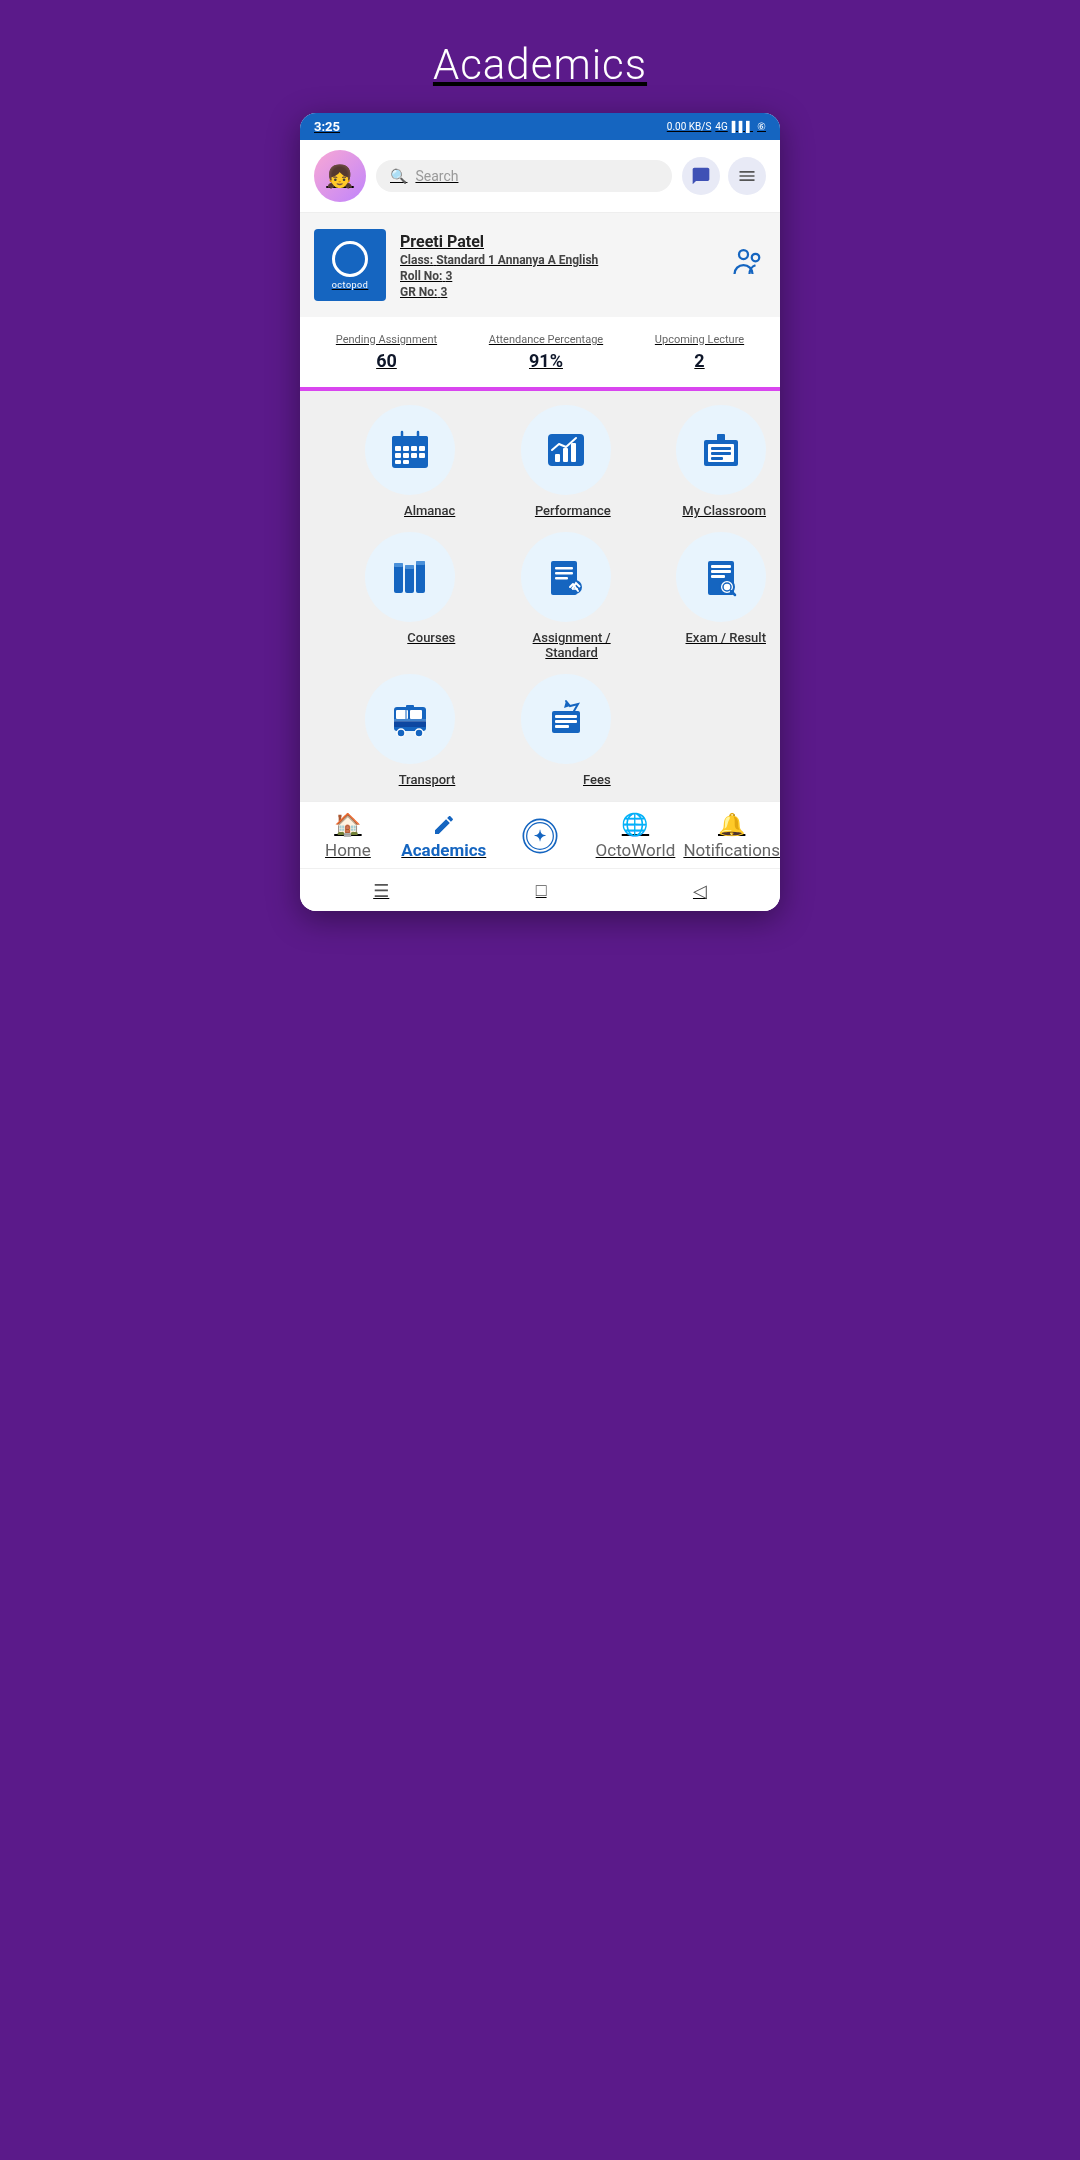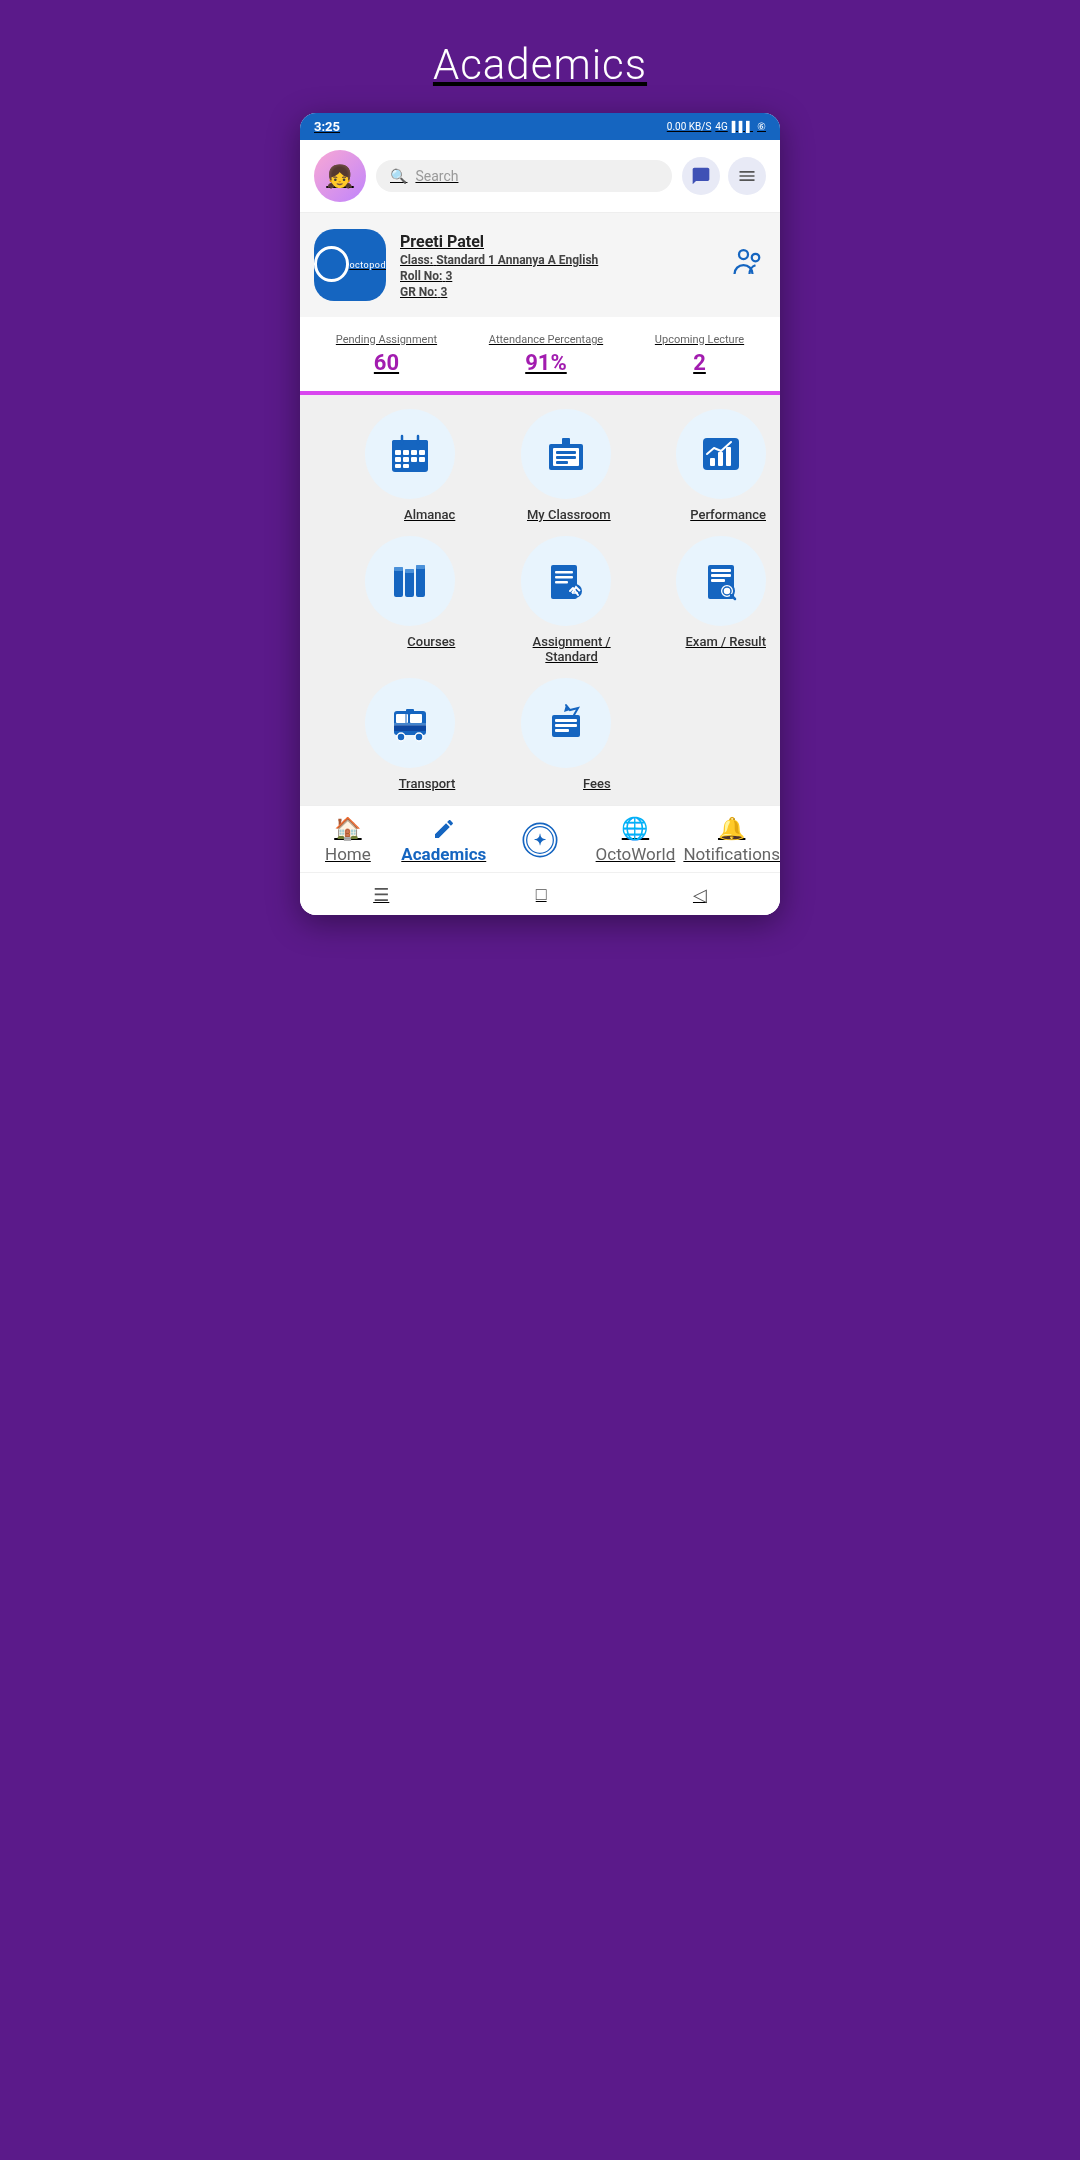--- a/index.html
+++ b/index.html
@@ -104,23 +104,23 @@
       background: #f5f5f5;
       padding: 16px 14px;
       display: flex;
       align-items: center;
       gap: 14px;
     }
     .octopod-logo {
       width: 72px;
       height: 72px;
       background: #1565c0;
-      border-radius: 20px;
-      display: flex;
-      flex-direction: row;
+      border-radius: 4px;
+      display: flex;
+      flex-direction: column;
       align-items: center;
       justify-content: center;
       color: white;
       flex-shrink: 0;
     }
     .octopod-circle {
       width: 36px;
       height: 36px;
       border-radius: 50%;
       border: 3px solid white;
@@ -136,21 +136,21 @@
     
     .stats-row {
       background: white;
       display: flex;
       justify-content: space-around;
       padding: 16px 10px;
       border-bottom: 4px solid #d946ef;
     }
     .stat-item { text-align: center; }
     .stat-label { font-size: 11px; color: #666; margin-bottom: 4px; }
-    .stat-value { font-size: 22px; font-weight: bold; color: #a21caf; }
+    .stat-value { font-size: 18px; font-weight: bold; color: #0f172a; }
 
     
     .grid-section {
       background: #f0f0f0;
       padding: 14px;
     }
     .icon-grid {
       display: grid;
       grid-template-columns: repeat(3, 1fr);
       gap: 14px;
@@ -320,42 +320,42 @@
               <line x1="16" y1="6" x2="16" y2="14" stroke="#1565c0" stroke-width="2.5" stroke-linecap="round"></line>
               <line x1="32" y1="6" x2="32" y2="14" stroke="#1565c0" stroke-width="2.5" stroke-linecap="round"></line>
             </svg>
           </div>
           <span class="icon-label">Almanac</span>
         </div>
 
         <div class="icon-item">
           <div class="icon-circle">
             <svg viewBox="0 0 48 48" fill="none" xmlns="http://www.w3.org/2000/svg">
+              <rect x="6" y="8" width="36" height="32" rx="4" fill="#1565c0"></rect>
+              <rect x="13" y="28" width="5" height="8" rx="1" fill="white"></rect>
+              <rect x="21" y="22" width="5" height="14" rx="1" fill="white"></rect>
+              <rect x="29" y="17" width="5" height="19" rx="1" fill="white"></rect>
+              <path d="M10 24 L17 18 L24 21 L34 12" stroke="white" stroke-width="2" stroke-linecap="round" stroke-linejoin="round"></path>
+            </svg>
+          </div>
+          <span class="icon-label">Performance</span>
+        </div>
+
+        <div class="icon-item">
+          <div class="icon-circle">
+            <svg viewBox="0 0 48 48" fill="none" xmlns="http://www.w3.org/2000/svg">
               <rect x="7" y="14" width="34" height="26" rx="2" fill="#1565c0"></rect>
               <rect x="11" y="18" width="26" height="18" rx="1" fill="white"></rect>
               <rect x="14" y="21" width="20" height="3" rx="1" fill="#1565c0"></rect>
               <rect x="14" y="26" width="20" height="3" rx="1" fill="#1565c0"></rect>
               <rect x="14" y="31" width="12" height="3" rx="1" fill="#1565c0"></rect>
               <rect x="20" y="8" width="8" height="8" rx="1" fill="#1565c0"></rect>
             </svg>
           </div>
           <span class="icon-label">My Classroom</span>
-        </div>
-
-        <div class="icon-item">
-          <div class="icon-circle">
-            <svg viewBox="0 0 48 48" fill="none" xmlns="http://www.w3.org/2000/svg">
-              <rect x="6" y="8" width="36" height="32" rx="4" fill="#1565c0"></rect>
-              <rect x="13" y="28" width="5" height="8" rx="1" fill="white"></rect>
-              <rect x="21" y="22" width="5" height="14" rx="1" fill="white"></rect>
-              <rect x="29" y="17" width="5" height="19" rx="1" fill="white"></rect>
-              <path d="M10 24 L17 18 L24 21 L34 12" stroke="white" stroke-width="2" stroke-linecap="round" stroke-linejoin="round"></path>
-            </svg>
-          </div>
-          <span class="icon-label">Performance</span>
         </div>
 
         <div class="icon-item">
           <div class="icon-circle">
             <svg viewBox="0 0 48 48" fill="none" xmlns="http://www.w3.org/2000/svg">
               <rect x="8" y="10" width="9" height="30" rx="2" fill="#1565c0"></rect>
               <rect x="19" y="12" width="9" height="28" rx="2" fill="#1565c0"></rect>
               <rect x="30" y="8" width="9" height="32" rx="2" fill="#1565c0"></rect>
               <rect x="8" y="10" width="9" height="4" rx="1" fill="#4a90d9"></rect>
               <rect x="19" y="12" width="9" height="4" rx="1" fill="#4a90d9"></rect>

